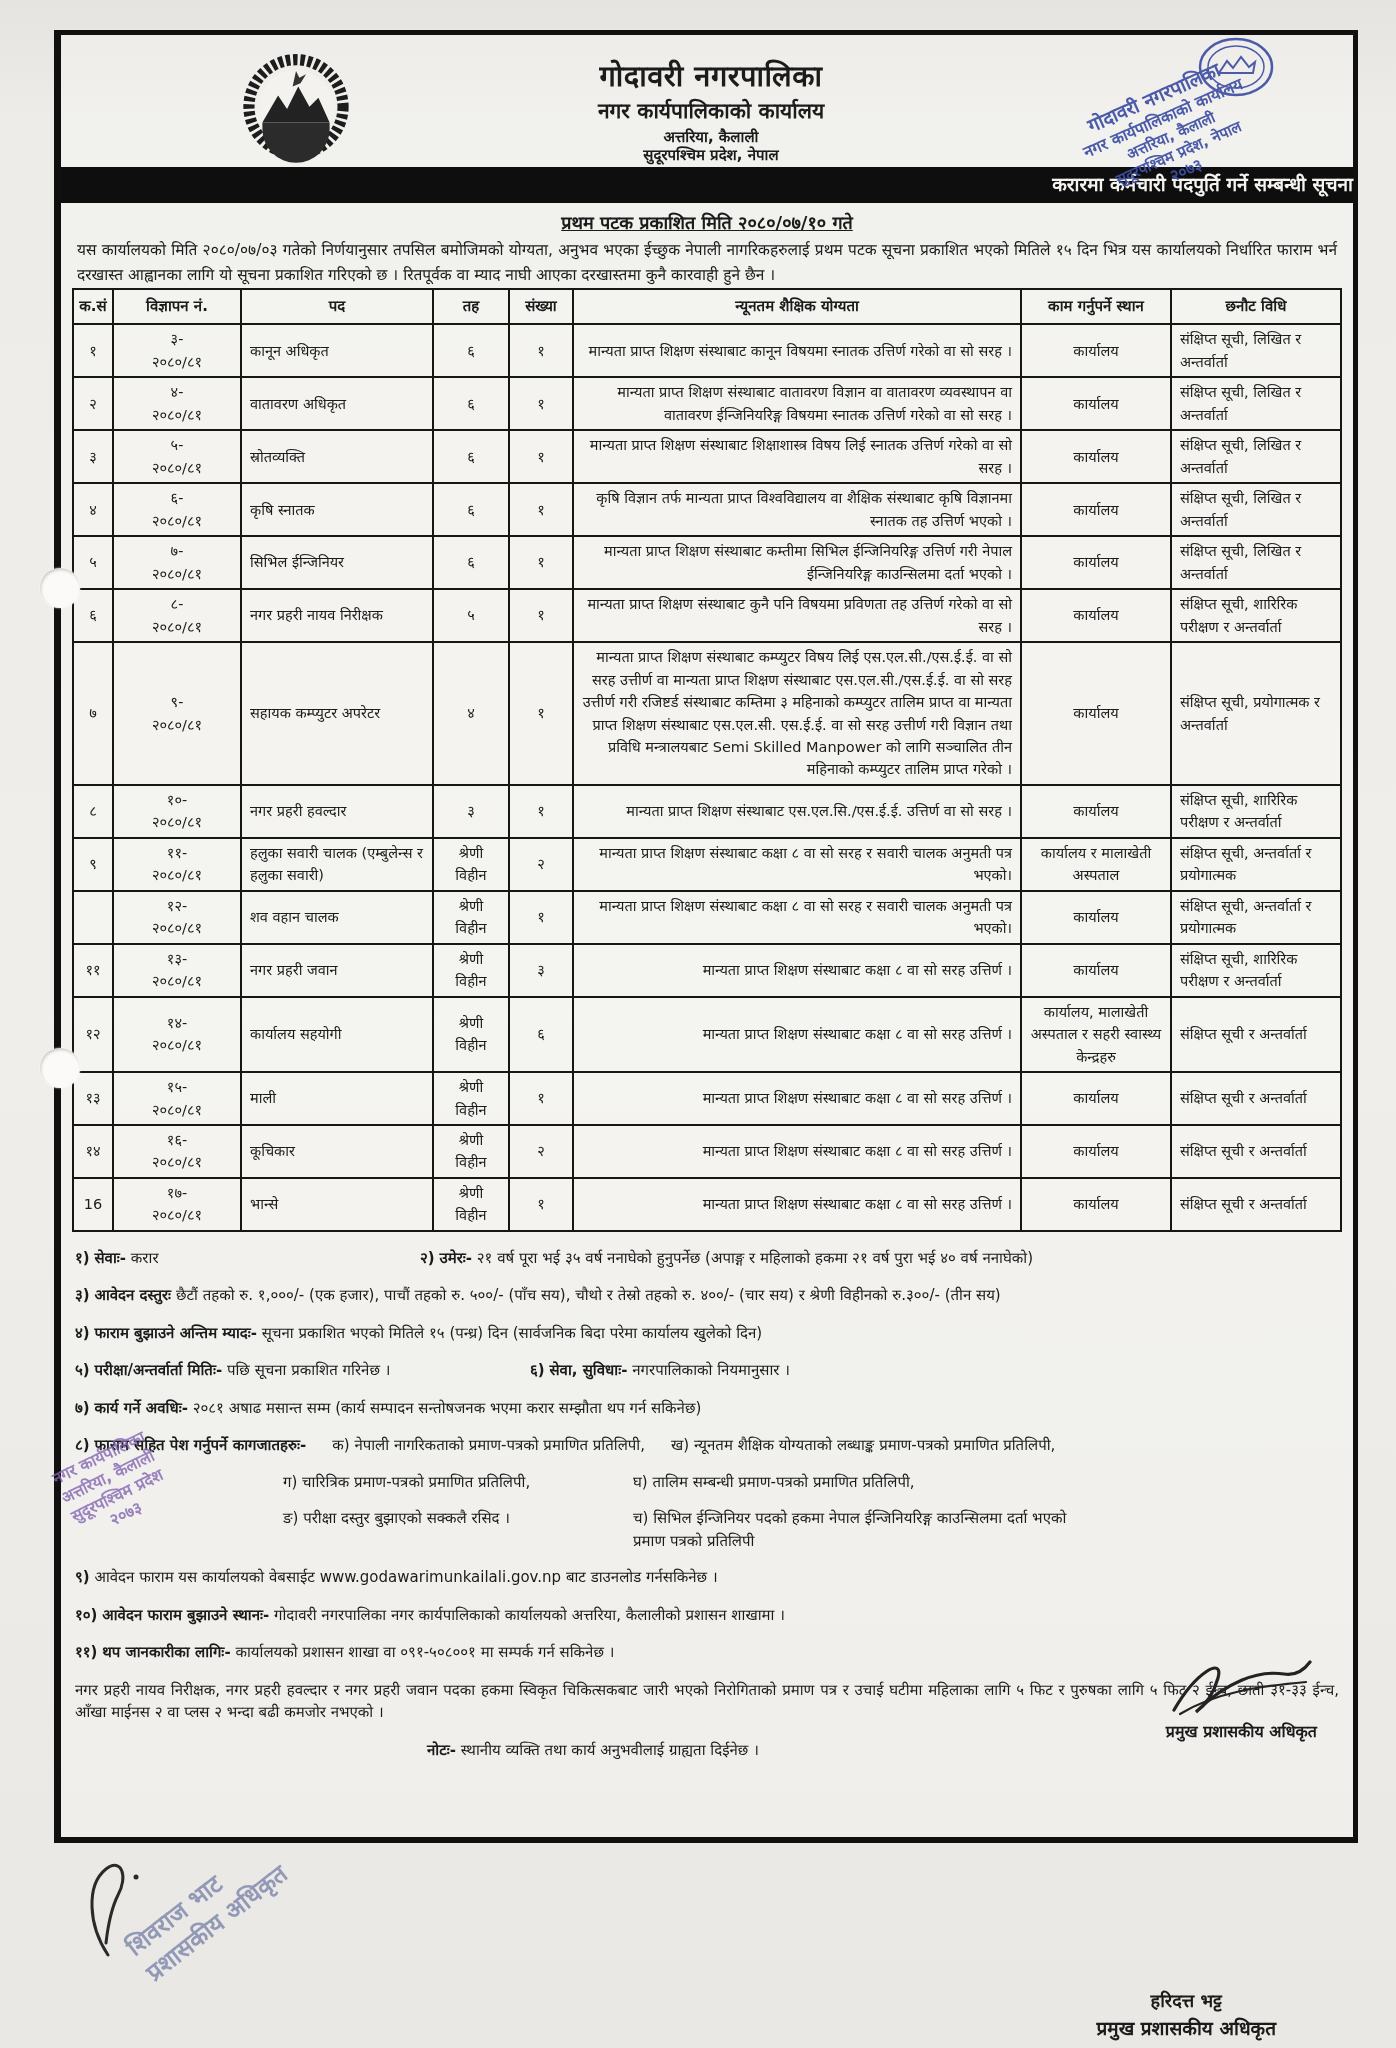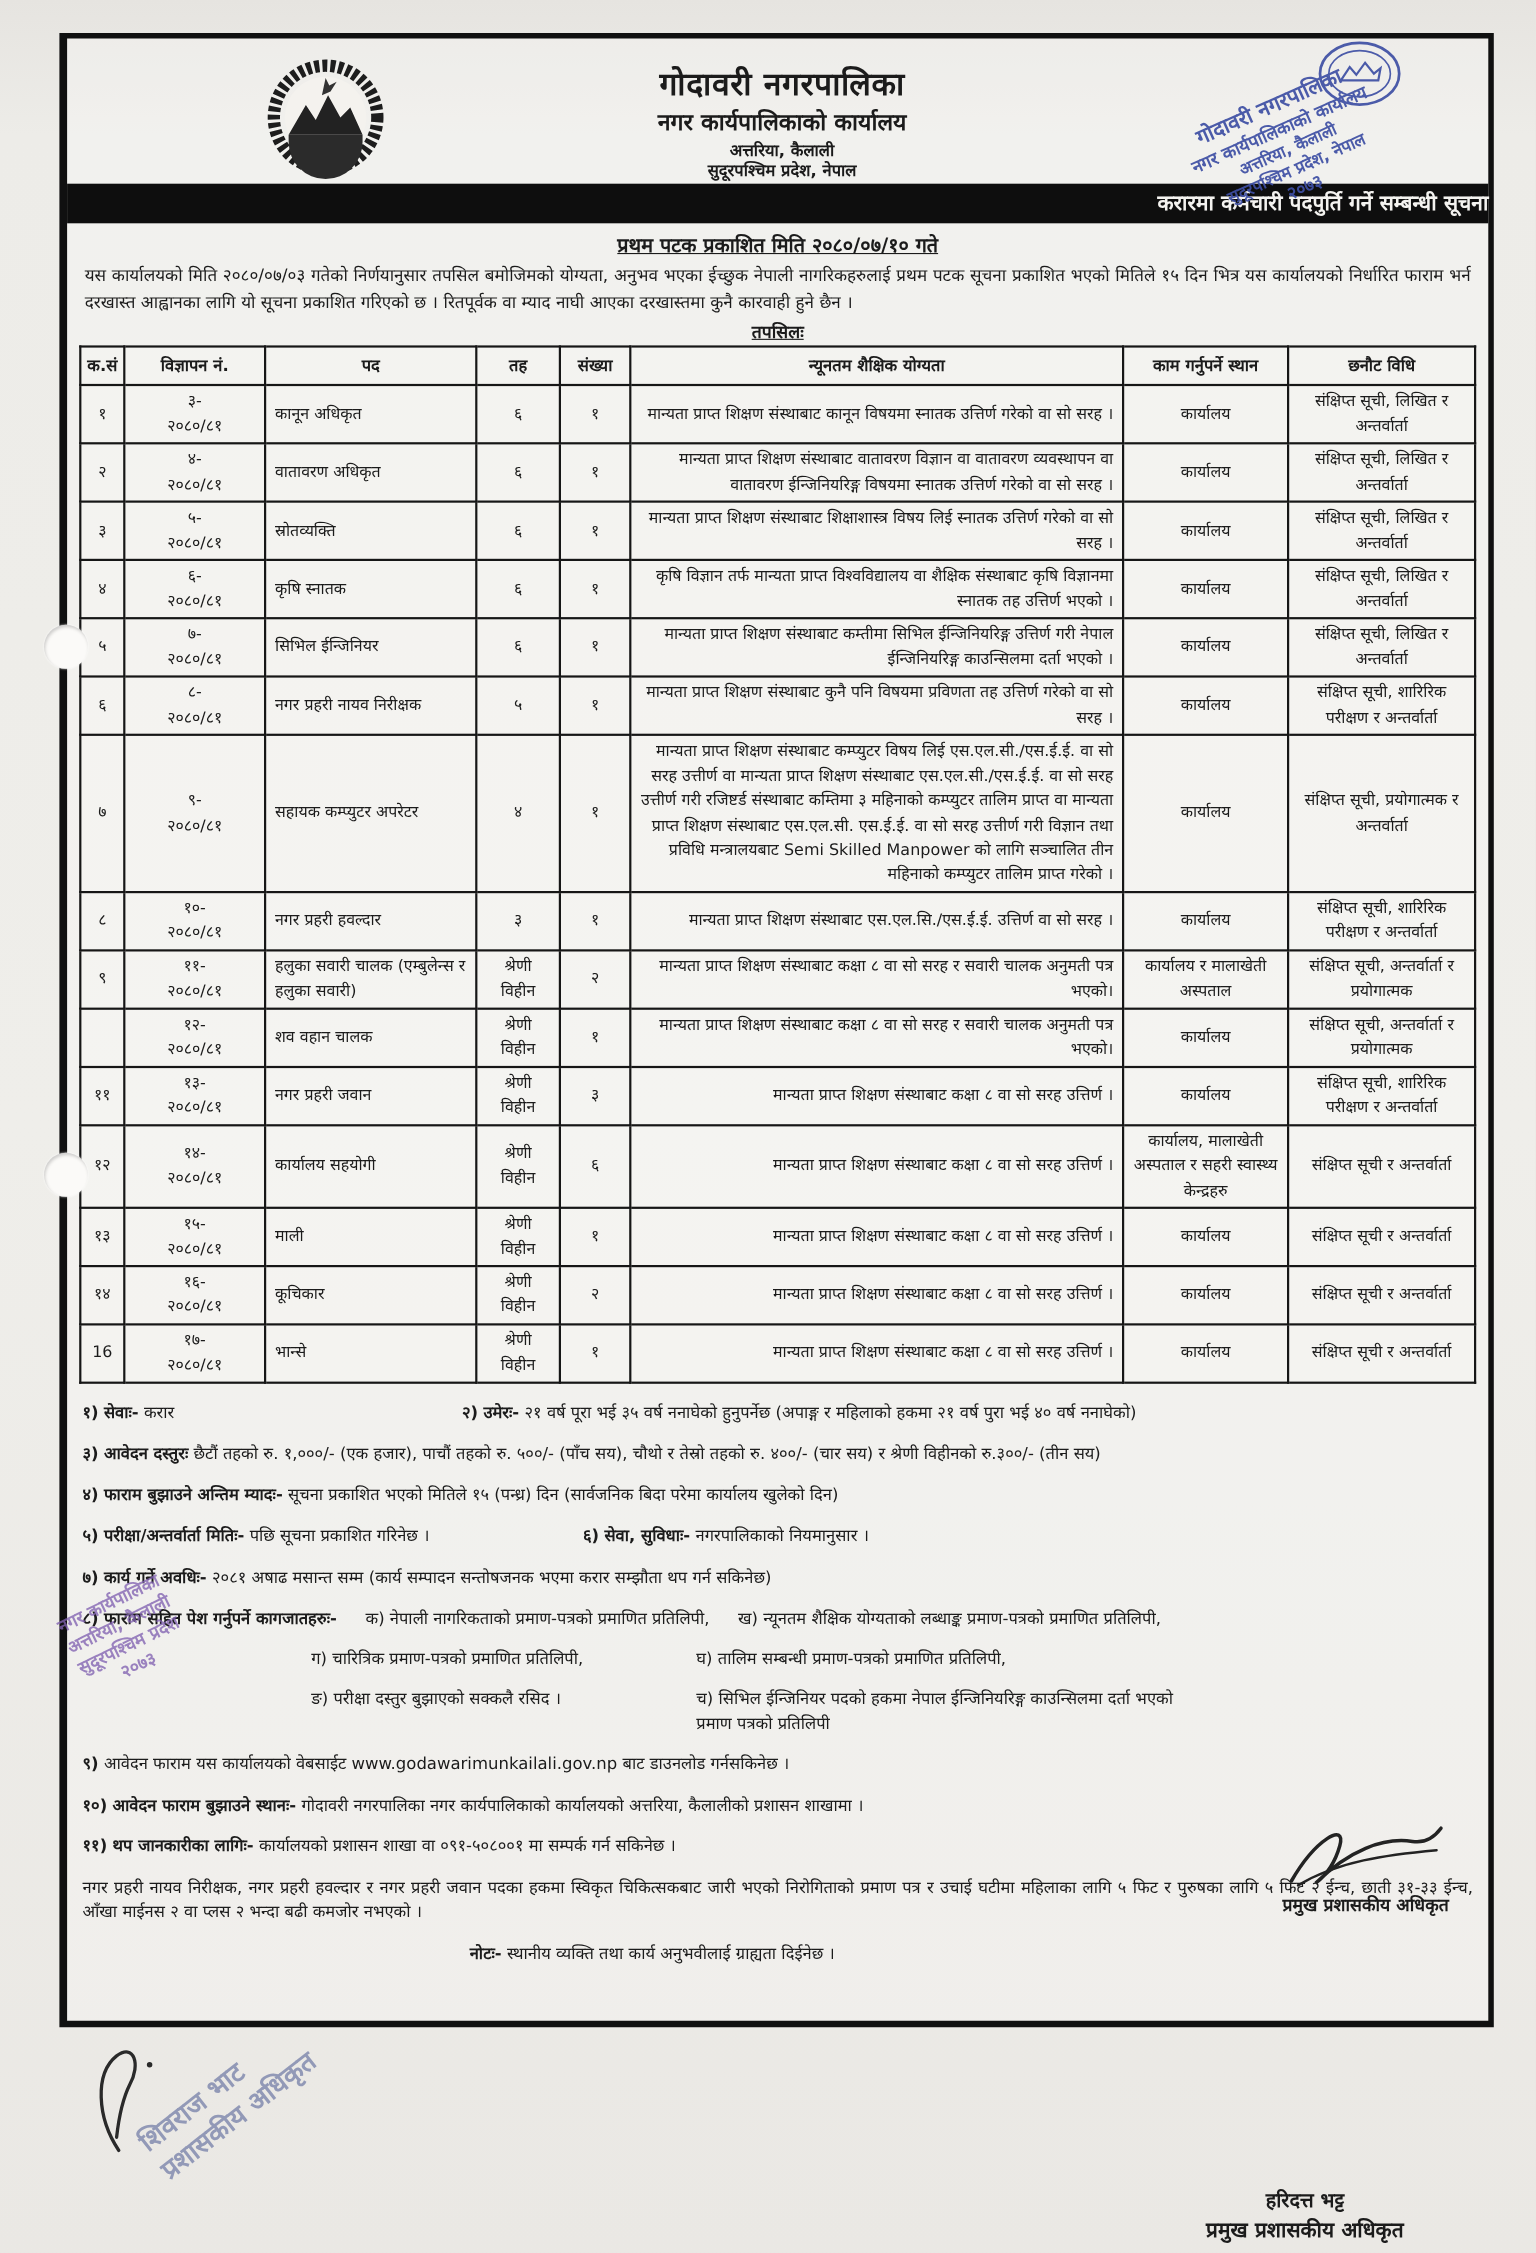--- a/index.html
+++ b/index.html
@@ -34,21 +34,21 @@
   .tapasil{text-align:center;font-size:16px;font-weight:bold;text-decoration:underline;margin:2px 0;}
   
   table{border-collapse:collapse;margin:0 auto;width:1268px;table-layout:fixed;background:rgba(255,255,255,.15);}
   th,td{border:2px solid #161616;padding:3px 8px;font-size:14.5px;line-height:1.55;vertical-align:middle;}
   th{font-weight:bold;font-size:15px;padding:5px 4px;}
   td.col-sn,td.col-level,td.col-count{text-align:center;}
   td.col-advt{text-align:center;white-space:pre-line;}
   td.col-post{text-align:left;}
   td.col-qualification{text-align:right;}
   td.col-location{text-align:center;}
-  td.col-selection{text-align:center;border-radius:23px;}
+  td.col-selection{text-align:left;border-radius:23px;}
   
   .notes{margin:6px 14px 0 14px;font-size:15px;line-height:1.5;}
   .nrow{display:flex;margin:15px 0;}
   .nb{font-weight:bold;}
   .w30{flex:0 0 345px;} .w46{flex:0 0 455px;}
   .docsrow{display:flex;margin:14px 0;}
   .ind{margin-left:208px;}
   .itemA{flex:0 0 350px;}
   .itemCha{max-width:470px;}
   .gap30{column-gap:26px;}
@@ -97,21 +97,20 @@
         <div class="s-l3">अत्तरिया, कैलाली</div>
         <div class="s-l4">सुदूरपश्चिम प्रदेश, नेपाल</div>
         <div class="s-l5">२०७३</div>
       </div>
     </div>
   </div>
 
   <div class="bar">करारमा कर्मचारी पदपुर्ति गर्ने सम्बन्धी सूचना</div>
   <div class="pub">प्रथम पटक प्रकाशित मिति २०८०/०७/१० गते</div>
   <div class="intro">यस कार्यालयको मिति २०८०/०७/०३ गतेको निर्णयानुसार तपसिल बमोजिमको योग्यता, अनुभव भएका ईच्छुक नेपाली नागरिकहरुलाई प्रथम पटक सूचना प्रकाशित भएको मितिले १५ दिन भित्र यस कार्यालयको निर्धारित फाराम भर्न दरखास्त आह्वानका लागि यो सूचना प्रकाशित गरिएको छ । रितपूर्वक वा म्याद नाघी आएका दरखास्तमा कुनै कारवाही हुने छैन ।</div>
-  <div class="tapasil">तपसिलः</div>
 
   <table>
     <colgroup>
       <col style="width:40px">
         <col style="width:128px">
         <col style="width:192px">
         <col style="width:76px">
       <col style="width:64px">
         <col style="width:448px">
         <col style="width:150px">

